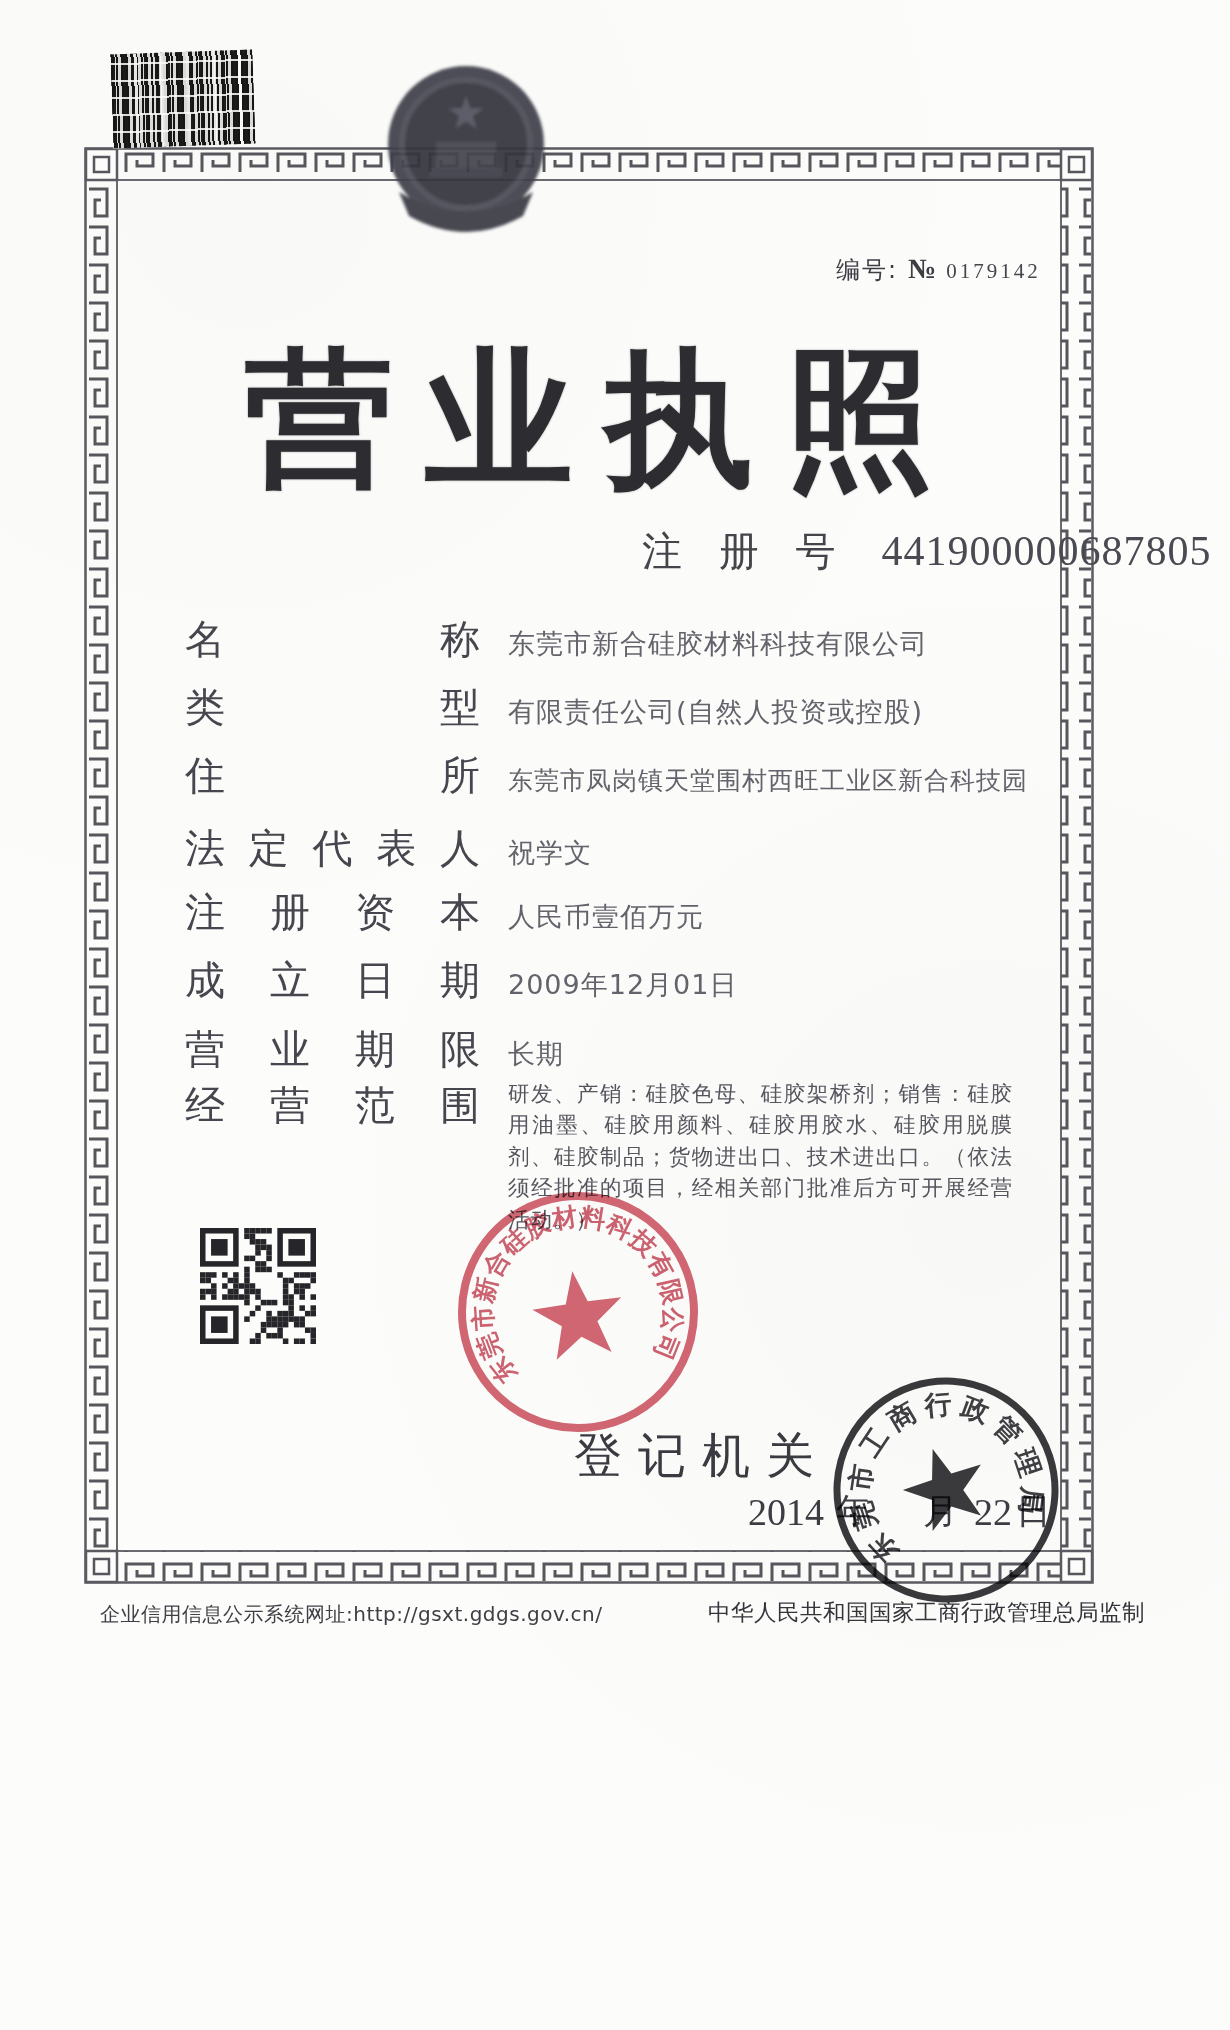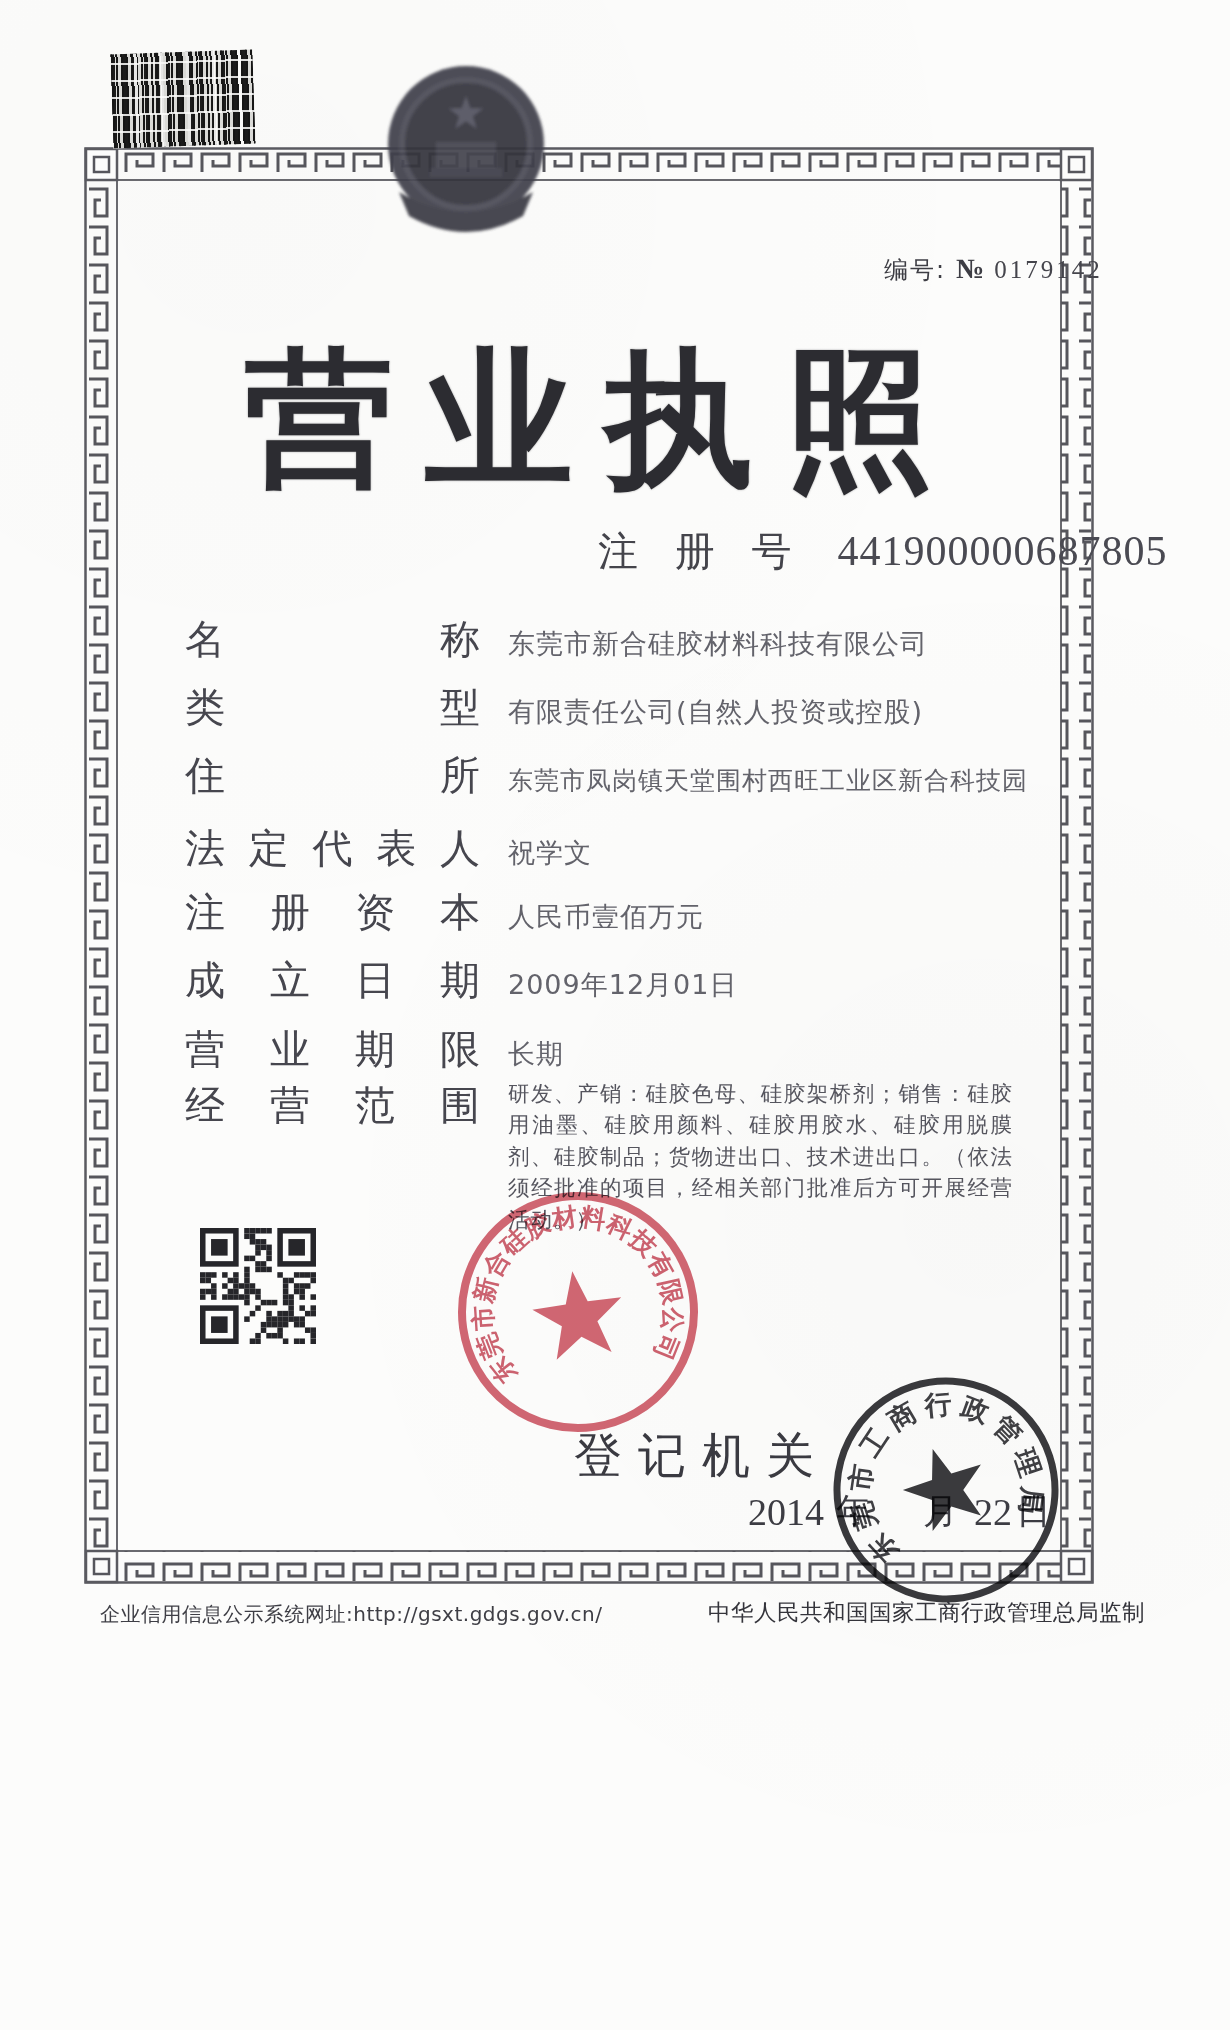--- a/index.html
+++ b/index.html
@@ -12,30 +12,30 @@
   
   .barcode{left:112px;top:52px;width:142px;height:94px;transform:rotate(-2deg);
     background-image:
       repeating-linear-gradient(0deg, rgba(252,252,251,0) 0 15px, rgba(252,252,251,.85) 15px 17px),
       repeating-linear-gradient(90deg, rgba(252,252,251,0) 0 23px, rgba(252,252,251,.9) 23px 26px),
       repeating-linear-gradient(90deg,#161616 0 2px, rgba(0,0,0,0) 2px 5px),
       repeating-linear-gradient(90deg,#1b1b1b 0 4px, rgba(0,0,0,0) 4px 11px);
     background-color:#d9d9d6;}
 
   
-  .serial{left:884px;top:253px;display:flex;align-items:baseline;gap:10px;color:#3d3d44;}
+  .serial{left:836px;top:253px;display:flex;align-items:baseline;gap:10px;color:#3d3d44;}
   .serial-label{font-size:24px;letter-spacing:2px;}
   .serial-sym{font-family:"Liberation Serif",serif;font-weight:bold;font-size:28px;}
-  .serial-num{font-family:"Liberation Serif",serif;font-size:25px;letter-spacing:3px;color:#45454c;}
+  .serial-num{font-family:"Liberation Serif",serif;font-size:21px;letter-spacing:3px;color:#45454c;}
 
   .title{left:84px;top:338px;width:1010px;text-align:center;font-size:148px;line-height:1.1;
          font-weight:bold;letter-spacing:32px;text-indent:32px;color:#2c2c31;
          text-shadow:0 0 2px rgba(40,40,45,.45);}
 
-  .regno{left:598px;top:524px;display:flex;align-items:baseline;gap:34px;}
+  .regno{left:642px;top:524px;display:flex;align-items:baseline;gap:34px;}
   .regno-label{font-size:40px;letter-spacing:12px;color:#44444b;}
   .regno-value{font-family:"Liberation Serif",serif;font-size:42px;color:#4a4a52;letter-spacing:1px;}
 
   
   .frow{position:absolute;left:185px;display:flex;align-items:baseline;gap:28px;}
   .flabel{width:295px;font-size:40px;color:#46464e;text-align:justify;text-align-last:justify;flex:none;}
   .fvalue{font-size:27px;color:#63636b;letter-spacing:1px;white-space:nowrap;}
   .fvalue.scope{white-space:normal;width:505px;font-size:21.5px;line-height:1.46;text-align:justify;color:#55555e;}
 
   

